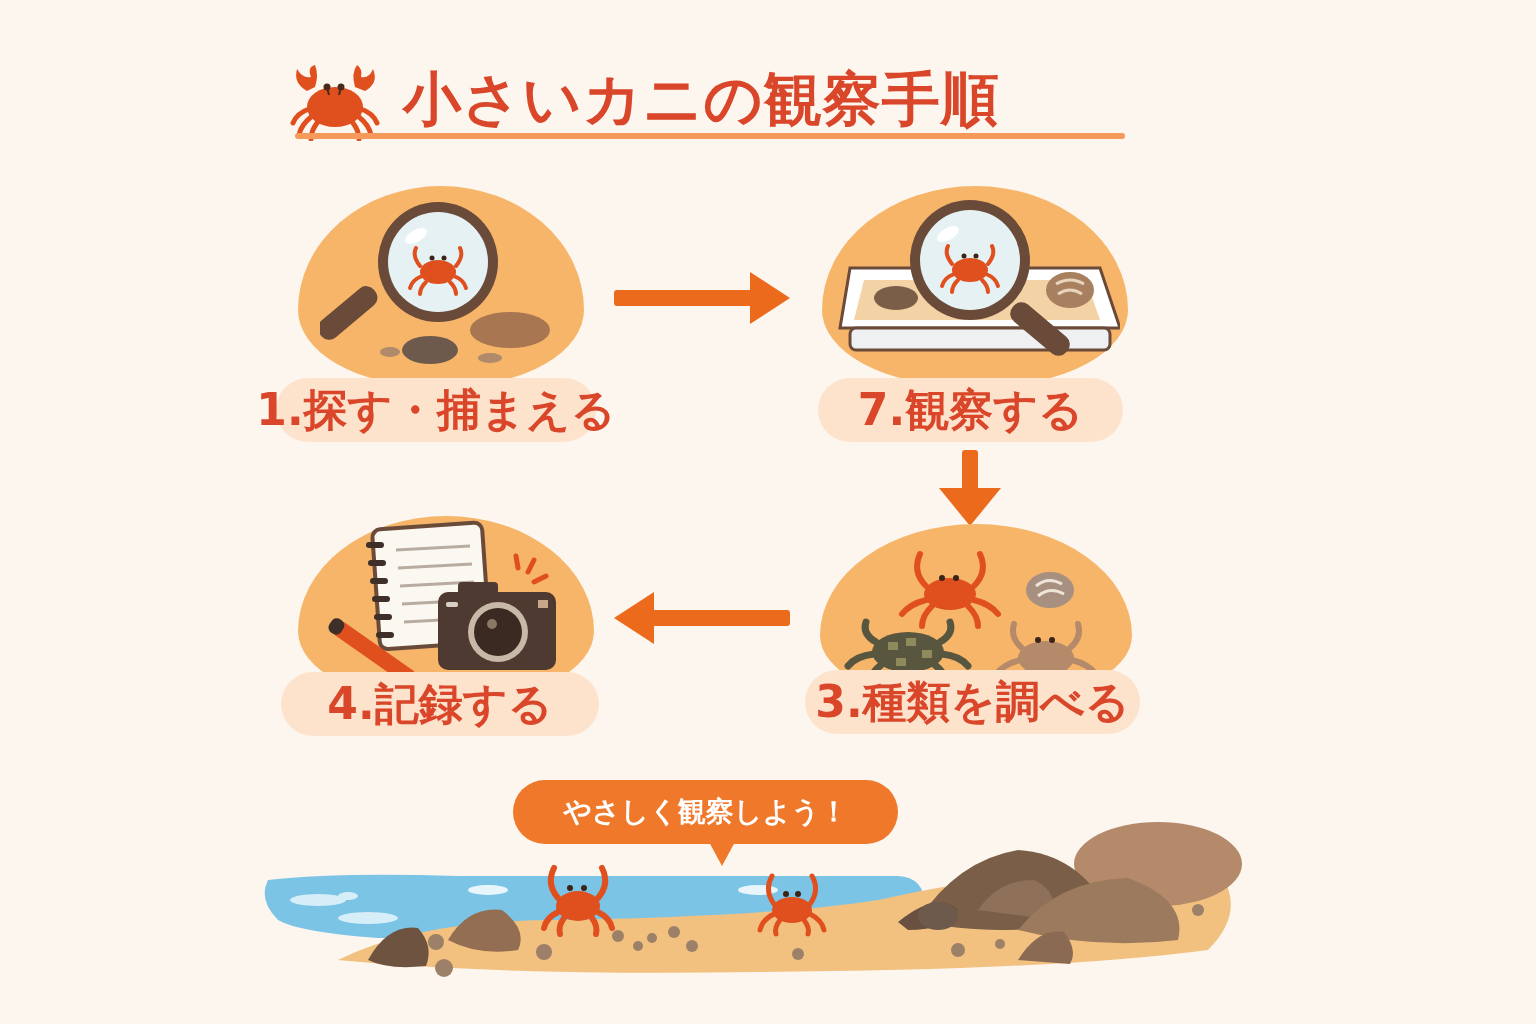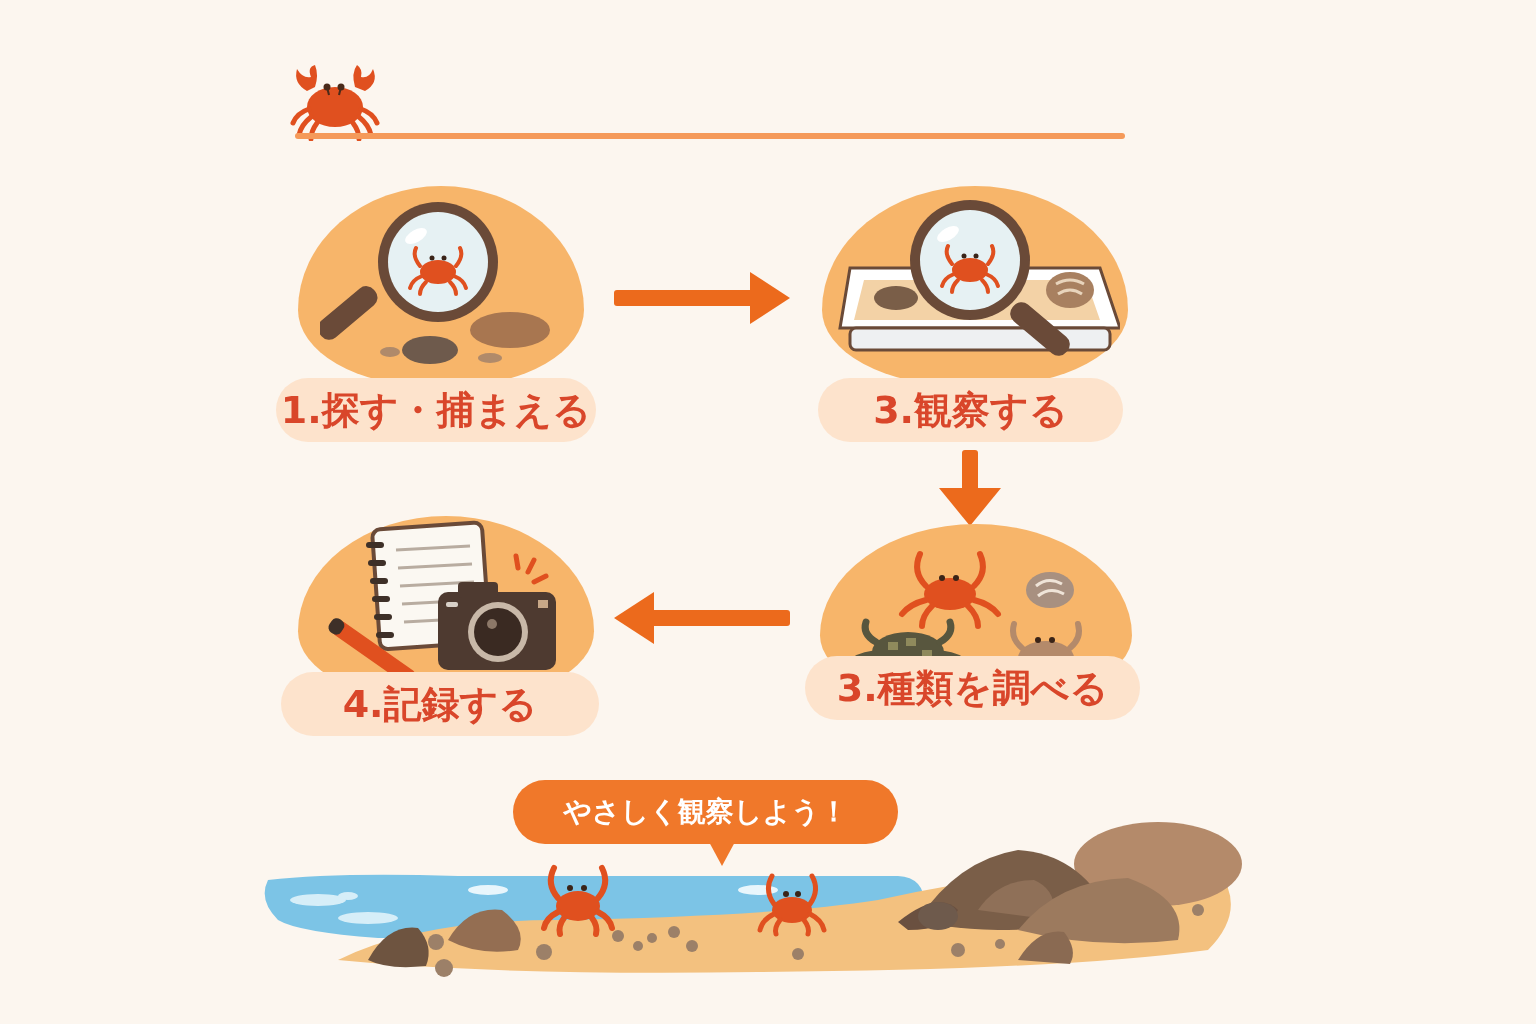--- a/index.html
+++ b/index.html
@@ -7,21 +7,21 @@
   body { background: #fcf6ef; font-family: "DejaVu Sans", "Liberation Sans", sans-serif; position: relative; }
 
   .title-wrap { position: absolute; left: 285px; top: 55px; width: 840px; height: 90px; }
   .title-crab { position: absolute; left: 0; top: 6px; width: 100px; height: 80px; }
   .title-text { position: absolute; left: 118px; top: 6px; font-size: 58px; font-weight: bold; color: #d9462a; letter-spacing: 1px; white-space: nowrap; }
   .title-underline { position: absolute; left: 10px; top: 78px; width: 830px; height: 6px; border-radius: 3px; background: #f59a5a; }
 
   .step { position: absolute; }
   .blob { position: absolute; background: #f7b56a; border-radius: 50% 50% 46% 46% / 62% 62% 38% 38%; }
   .label-pill { position: absolute; height: 64px; border-radius: 32px; background: #fde3cc; display: flex; align-items: center; justify-content: center; }
-  .label-pill span { font-size: 38px; font-weight: bold; color: #d9462a; white-space: nowrap; }
+  .label-pill span { font-size: 44px; font-weight: bold; color: #d9462a; white-space: nowrap; }
   .icon-svg { position: absolute; }
 
   .arrow { position: absolute; }
 
   .bubble { position: absolute; left: 513px; top: 780px; width: 385px; height: 64px; background: #f0782a; border-radius: 32px; display: flex; align-items: center; justify-content: center; }
   .bubble span { color: #ffffff; font-size: 28px; font-weight: bold; white-space: nowrap; }
   .bubble-tail { position: absolute; left: 708px; top: 840px; width: 0; height: 0; border-left: 14px solid transparent; border-right: 14px solid transparent; border-top: 26px solid #f0782a; }
 
   .shore { position: absolute; left: 258px; top: 820px; width: 990px; height: 160px; }
 </style>
@@ -39,20 +39,21 @@
     <line x1="56" y1="26" x2="54" y2="34" stroke="#4a2a1a" stroke-width="2"></line>
     <g stroke="#e0501f" stroke-width="5" stroke-linecap="round" fill="none">
       <path d="M24 48 Q12 52 8 62"></path>
         <path d="M26 56 Q16 64 14 74"></path>
         <path d="M32 62 Q26 70 26 78"></path>
       <path d="M76 48 Q88 52 92 62"></path>
         <path d="M74 56 Q84 64 86 74"></path>
         <path d="M68 62 Q74 70 74 78"></path>
     </g>
   </svg>
+  <div class="title-text">小さいカニの観察手順</div>
   <div class="title-underline"></div>
 </div>
 
 <div class="step">
   <div class="blob" style="left:298px; top:186px; width:286px; height:200px;"></div>
   <svg class="icon-svg" style="left:320px; top:200px; width:240px; height:170px;" viewBox="0 0 240 170">
     <ellipse cx="190" cy="130" rx="40" ry="18" fill="#a87650"></ellipse>
     <ellipse cx="110" cy="150" rx="28" ry="14" fill="#6e5a4c"></ellipse>
     <ellipse cx="70" cy="152" rx="10" ry="5" fill="#b08a6a"></ellipse>
     <ellipse cx="170" cy="158" rx="12" ry="5" fill="#b08a6a"></ellipse>
@@ -101,21 +102,21 @@
     <g stroke="#e0501f" stroke-width="4" stroke-linecap="round" fill="none">
       <path d="M122 66 Q114 56 118 48"></path>
         <path d="M158 66 Q166 56 162 48"></path>
       <path d="M124 76 Q114 80 112 88"></path>
         <path d="M156 76 Q166 80 168 88"></path>
       <path d="M128 82 Q122 88 122 94"></path>
         <path d="M152 82 Q158 88 158 94"></path>
     </g>
   </svg>
   <div class="label-pill" style="left:818px; top:378px; width:305px;">
-    <span>3.観察する</span>
+    <span>7.観察する</span>
   </div>
 </div>
 
 <svg class="arrow" style="left:935px; top:448px; width:70px; height:80px;" viewBox="0 0 70 80">
   <rect x="27" y="2" width="16" height="44" rx="3" fill="#ec6a1c"></rect>
   <polygon points="4,40 66,40 35,78" fill="#ec6a1c"></polygon>
 </svg>
 
 <div class="step">
   <div class="blob" style="left:820px; top:524px; width:312px; height:180px;"></div>
@@ -155,21 +156,21 @@
       <circle cx="216" cy="102" r="3" fill="#3a2418"></circle>
     <g stroke="#b48a6a" stroke-width="6" stroke-linecap="round" fill="none">
       <path d="M186 110 Q174 100 178 86"></path>
         <path d="M234 110 Q246 100 242 86"></path>
       <path d="M184 122 Q168 126 160 136"></path>
         <path d="M236 122 Q252 126 260 136"></path>
       <path d="M192 132 Q184 140 184 148"></path>
         <path d="M228 132 Q236 140 236 148"></path>
     </g>
   </svg>
-  <div class="label-pill" style="left:805px; top:656px; width:335px;text-align:center;">
+  <div class="label-pill" style="left:805px; top:670px; width:335px;text-align:center;">
     <span>3.種類を調べる</span>
   </div>
 </div>
 
 <svg class="arrow" style="left:612px; top:588px; width:180px; height:60px;" viewBox="0 0 180 60">
   <rect x="38" y="22" width="140" height="16" rx="3" fill="#ec6a1c"></rect>
   <polygon points="42,4 2,30 42,56" fill="#ec6a1c"></polygon>
 </svg>
 
 <div class="step">

